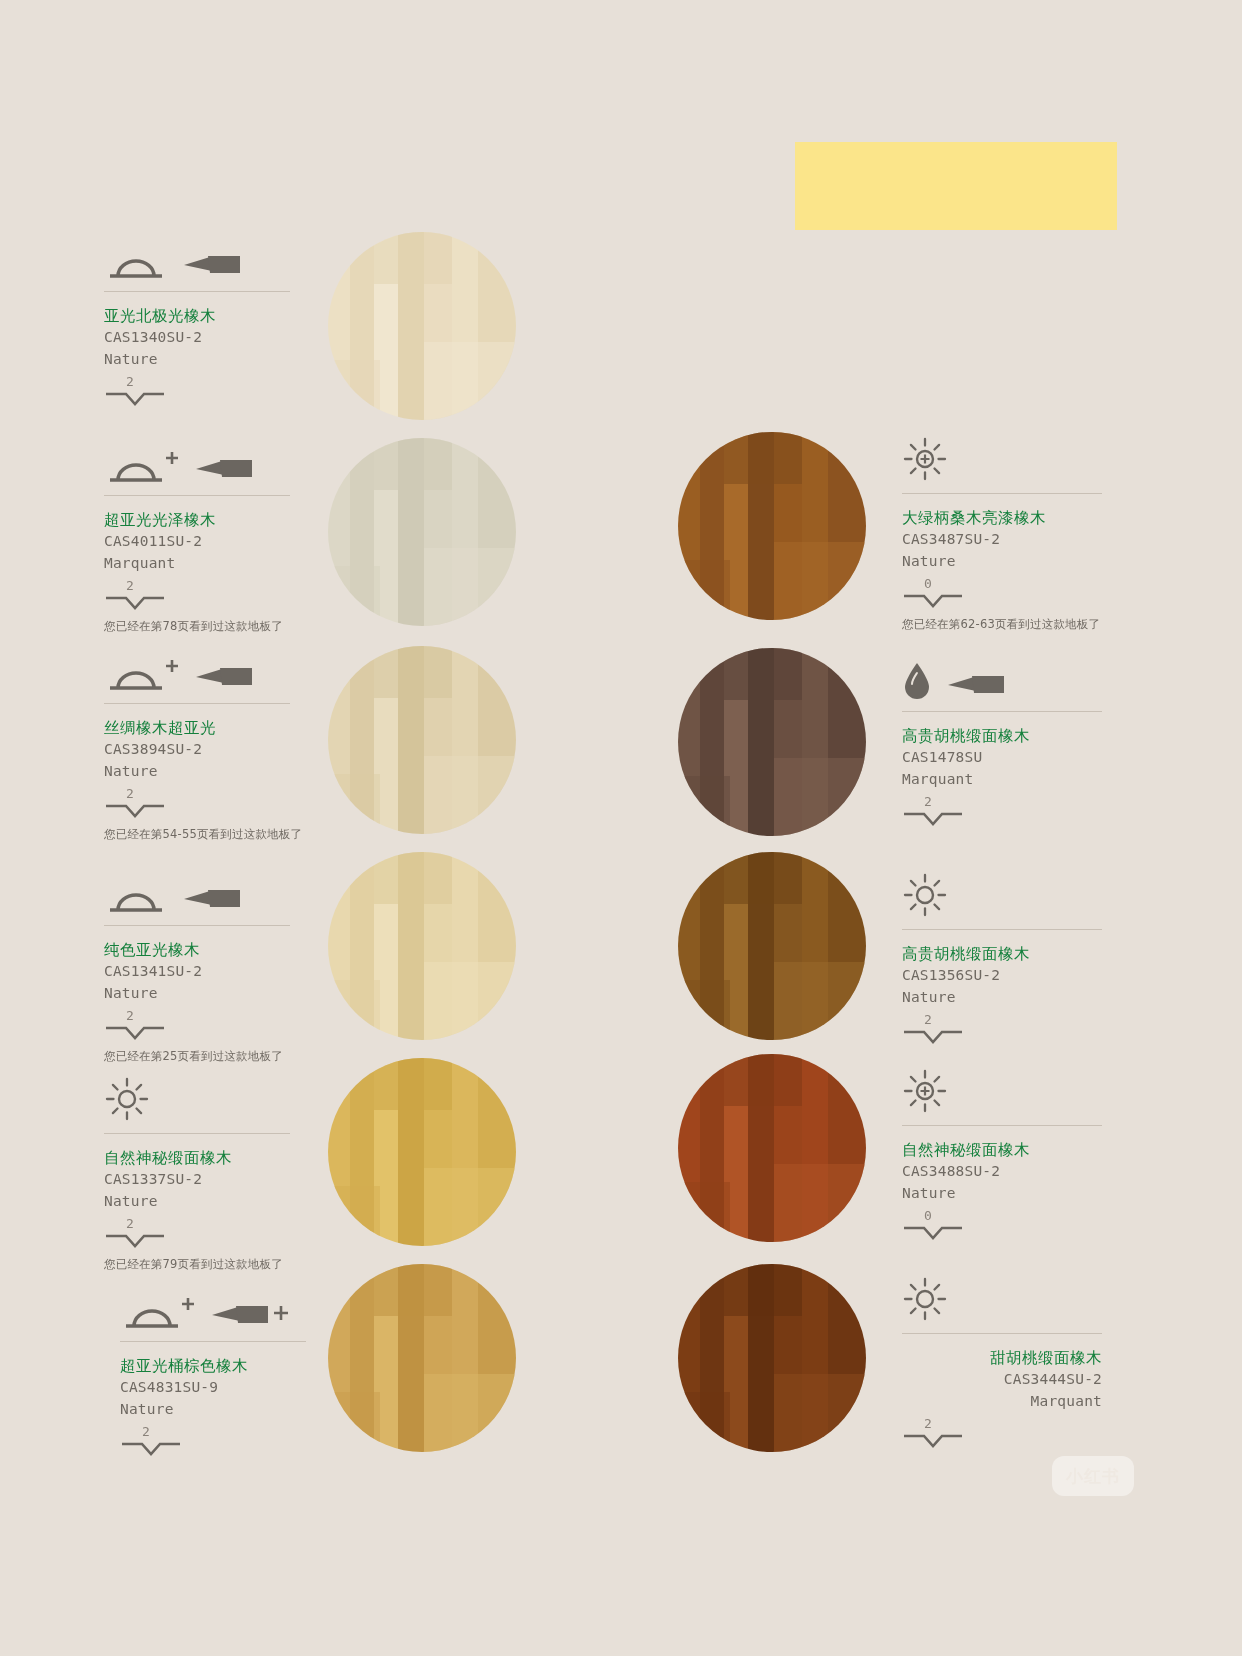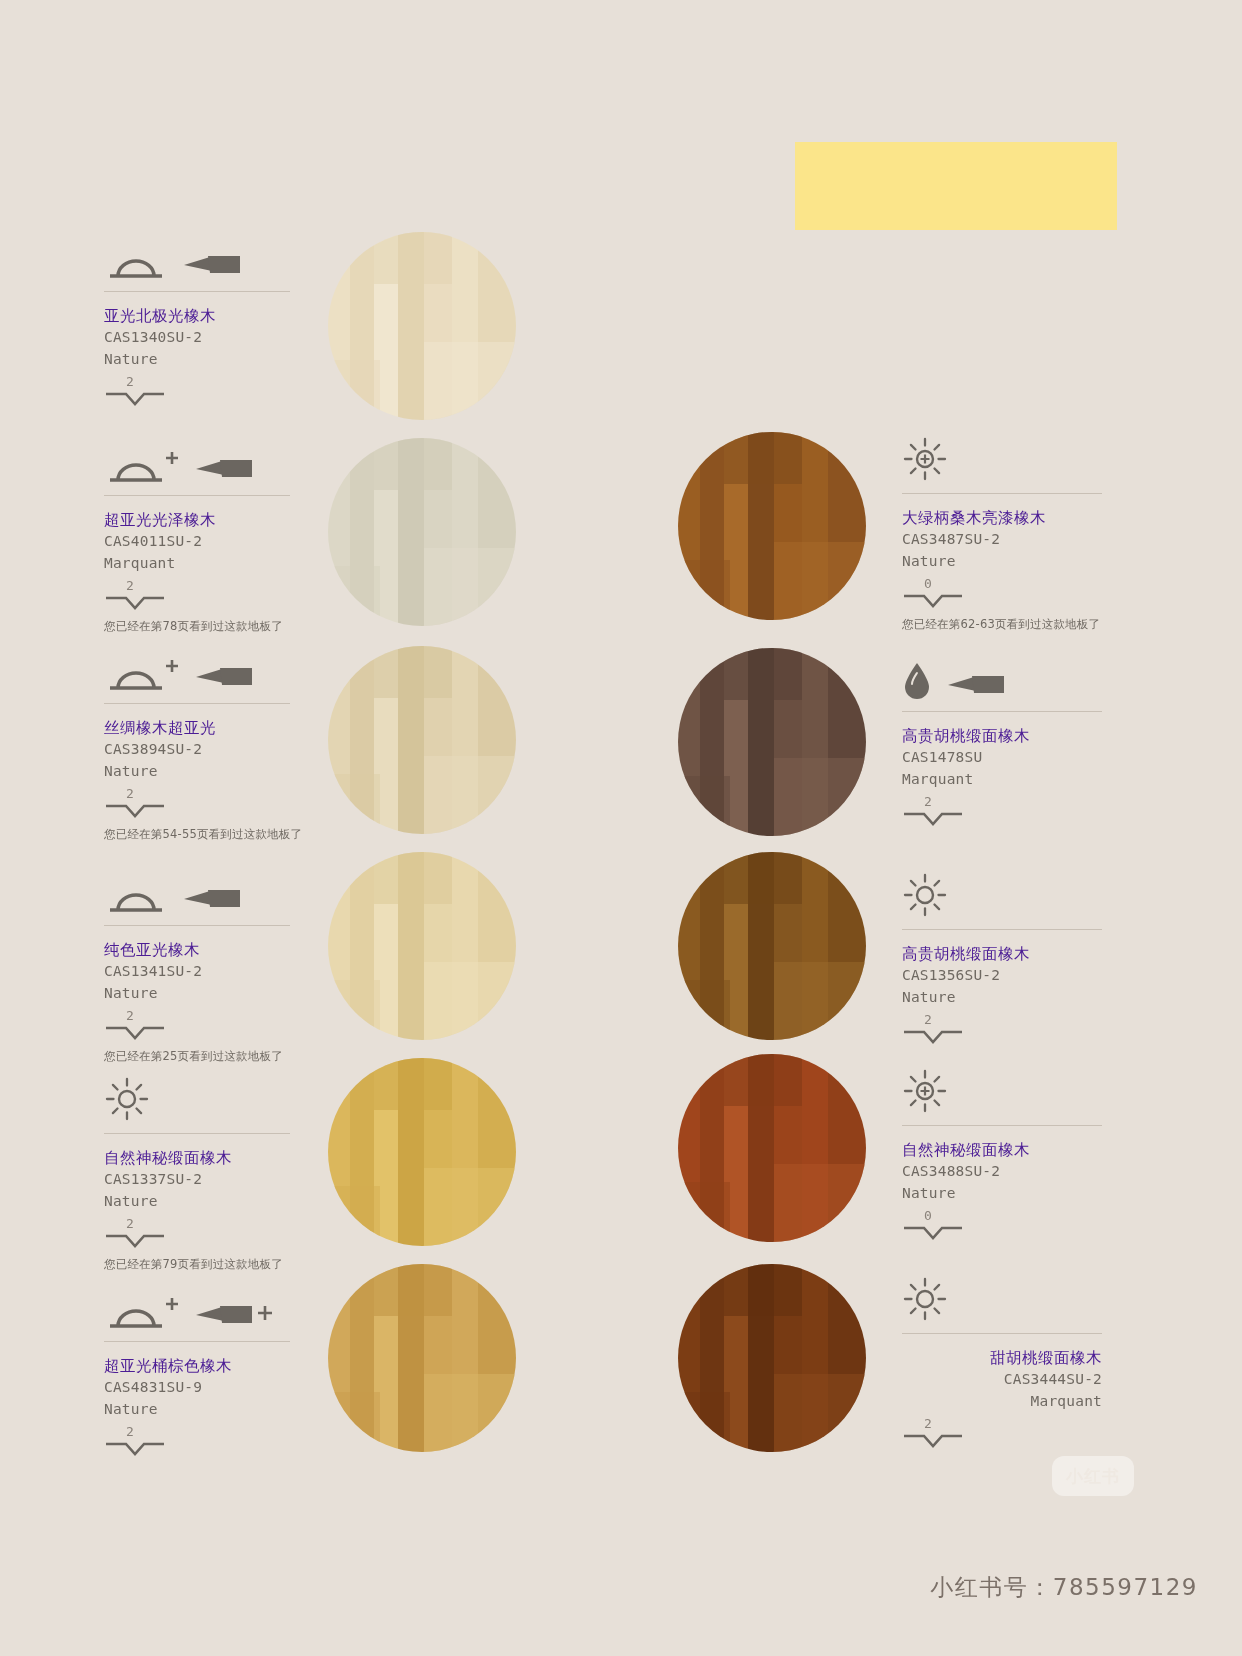--- a/index.html
+++ b/index.html
@@ -38,21 +38,21 @@
   }
   .swatch .plank { position: absolute; top: 0; height: 100%; }
   .swatch .patch { position: absolute; }
 
   
   .info { position: absolute; width: 200px; }
   .icon-row { height: 44px; display: flex; align-items: flex-end; gap: 14px; }
   .rule { width: 186px; height: 1px; background: #c9c0b5; margin-top: 11px; }
   .name {
     font-family: "DejaVu Sans", sans-serif;
-    font-size: 15.5px; color: #4c1d95; margin-top: 14px; line-height: 1.35;
+    font-size: 15.5px; color: #15803d; margin-top: 14px; line-height: 1.35;
     letter-spacing: 0.5px; white-space: nowrap;
   }
   .code, .brand {
     font-family: "DejaVu Sans Mono", monospace;
     font-size: 14.5px; color: #6f6962; line-height: 1.5; letter-spacing: 0.2px;
   }
   .bevel { margin-top: 5px; position: relative; height: 30px; width: 62px; }
   .bevel-num {
     position: absolute; left: 22px; top: -1px;
     font-family: "DejaVu Sans Mono", monospace; font-size: 13px; color: #8a827a;
@@ -315,21 +315,21 @@
           <div class="plank" style="left:22px;width:24px;background:#c79c4c;"></div>
           <div class="plank" style="left:46px;width:24px;background:#dab566;"></div>
           <div class="plank" style="left:70px;width:26px;background:#bf9242;"></div>
           <div class="plank" style="left:96px;width:28px;background:#cfa556;"></div>
           <div class="plank" style="left:124px;width:26px;background:#d1a85a;"></div>
           <div class="plank" style="left:150px;width:38px;background:#c79c4c;"></div>
           <div class="patch" style="left:46px;top:0;width:78px;height:52px;background:#bf9242;opacity:.55;"></div>
           <div class="patch" style="left:96px;top:110px;width:92px;height:78px;background:#dab566;opacity:.5;"></div>
           <div class="patch" style="left:0;top:128px;width:52px;height:60px;background:#c79c4c;opacity:.45;"></div>
         </div>
-        <div class="info" style="top: 1286px; left: 44px;">
+        <div class="info" style="top: 1286px; left: 60px;">
           <div class="icon-row">
             <span>
               <svg width="76" height="34" viewBox="0 0 76 34">
                 <path d="M6 30 H58" stroke="#6b6660" stroke-width="3.5" fill="none"></path>
                 <path d="M14 30 a18 15 0 0 1 36 0" stroke="#6b6660" stroke-width="3.5" fill="none"></path>
                 <path d="M62 8 H74 M68 2 V14" stroke="#6b6660" stroke-width="2.6"></path>
               </svg>
             </span>
             <span>
               <svg width="82" height="28" viewBox="0 0 82 28">
@@ -569,14 +569,13 @@
               <svg width="62" height="16" viewBox="0 0 62 16">
                 <path d="M2 4 H22 L31 14 L40 4 H60" stroke="#6b6660" stroke-width="2.6" fill="none" stroke-linejoin="miter"></path>
               </svg>
             </span>
           </div>
         </div>
       </div>
     </div>
 
   <div class="watermark">小红书</div>
-  <div class="footer-id">小红书号：785597129</div>
 </div>
 
 </body></html>

